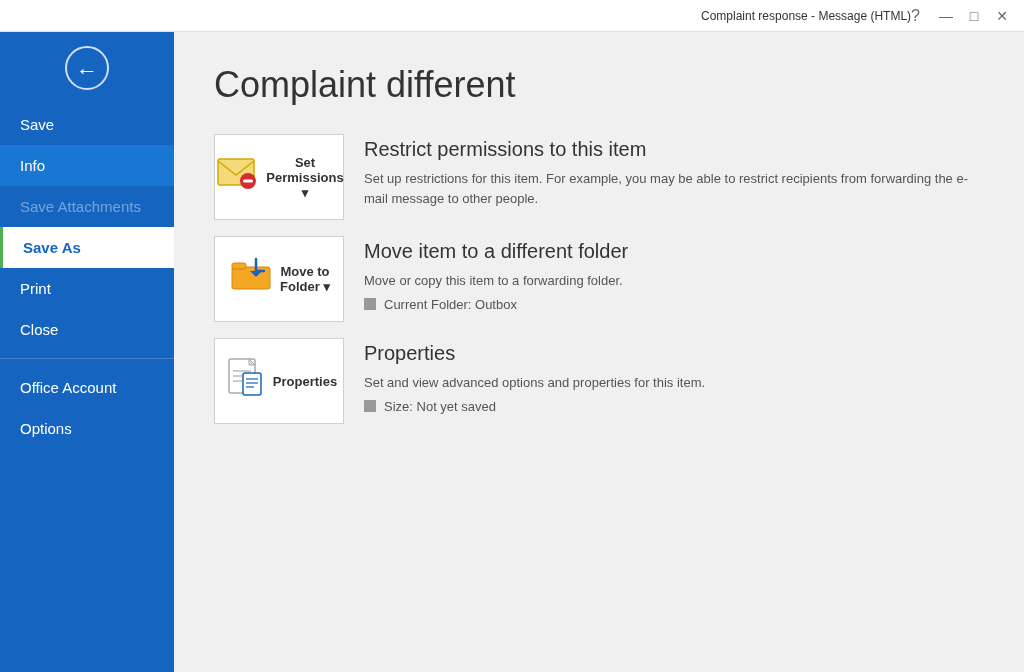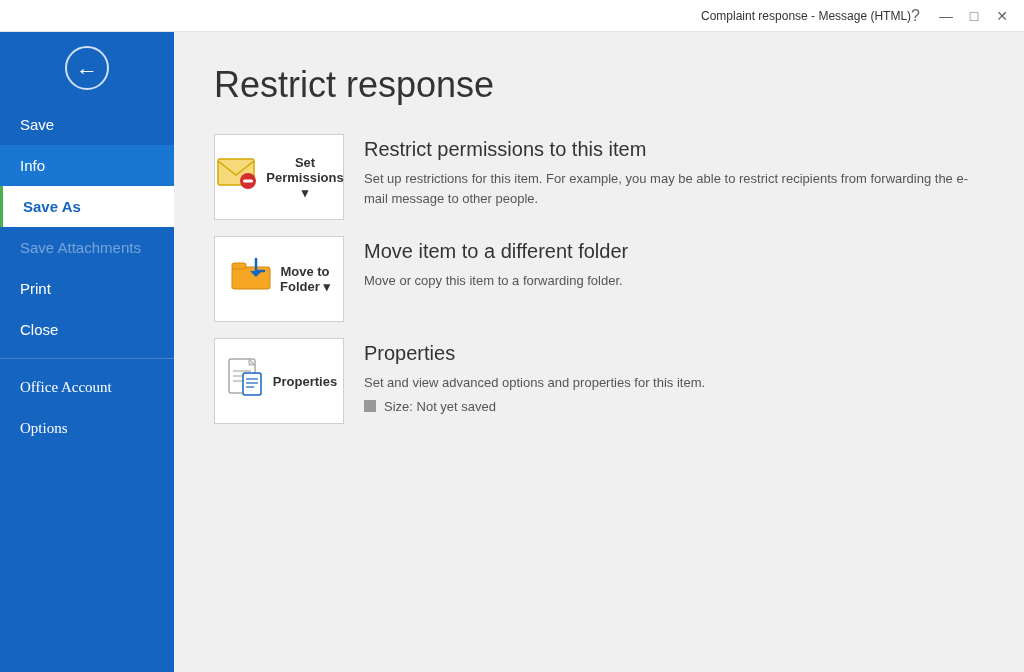--- a/index.html
+++ b/index.html
@@ -103,21 +103,20 @@
       color: rgba(255,255,255,0.4);
       cursor: default;
     }
     .nav-divider {
       height: 1px;
       background: rgba(255,255,255,0.2);
       margin: 8px 0;
     }
     .sidebar-bottom {
       padding-bottom: 12px;
-      font-family: Liberation Serif, serif;
     }
 
     
     .main-content {
       flex: 1;
       background: #f0f0f0;
       padding: 32px 40px;
       overflow-y: auto;
     }
     .page-title {
@@ -219,46 +218,46 @@
         <span>←</span>
       </div>
     </div>
     <div class="sidebar-nav">
       <div class="nav-item">
         <span>Save</span>
       </div>
       <div class="nav-item active">
         <span>Info</span>
       </div>
+      <div class="nav-item disabled">
+        <span>Save Attachments</span>
+      </div>
       <div class="nav-item selected">
         <span>Save As</span>
-      </div>
-      <div class="nav-item disabled">
-        <span>Save Attachments</span>
       </div>
       <div class="nav-item">
         <span>Print</span>
       </div>
       <div class="nav-item">
         <span>Close</span>
       </div>
       <div class="nav-divider"></div>
       <div class="sidebar-bottom">
         <div class="nav-item">
           <span>Office Account</span>
         </div>
         <div class="nav-item">
           <span>Options</span>
         </div>
       </div>
     </div>
   </div>
 
   <div class="main-content">
-    <h1 class="page-title">Restrict response</h1>
+    <h1 class="page-title">Complaint different</h1>
 
     <div class="info-card">
       <div class="card-icon-box">
         <div class="card-icon envelope-icon">
           <svg viewBox="0 0 52 44" xmlns="http://www.w3.org/2000/svg">
 
             <rect x="4" y="8" width="36" height="26" rx="2" fill="#f5d97a" stroke="#d4a800" stroke-width="1.5"></rect>
 
             <polyline points="4,10 22,24 40,10" fill="none" stroke="#d4a800" stroke-width="1.5"></polyline>
 
@@ -285,20 +284,24 @@
 
             <path d="M28 6 L28 18 L36 18" fill="none" stroke="#1565c0" stroke-width="2.5" stroke-linecap="round"></path>
             <polygon points="22,18 28,24 34,18" fill="#1565c0"></polygon>
           </svg>
         </div>
         <span class="card-label">Move to<br>Folder ▾</span>
       </div>
       <div class="card-text">
         <div class="card-title">Move item to a different folder</div>
         <div class="card-desc">Move or copy this item to a forwarding folder.</div>
+        <div class="card-meta">
+          <div class="card-meta-icon"></div>
+          <span>Current Folder:  Outbox</span>
+        </div>
       </div>
     </div>
 
     <div class="info-card">
       <div class="card-icon-box">
         <div class="card-icon props-icon">
           <svg viewBox="0 0 52 44" xmlns="http://www.w3.org/2000/svg">
 
             <rect x="8" y="4" width="26" height="34" rx="2" fill="white" stroke="#aaa" stroke-width="1.5"></rect>
 

